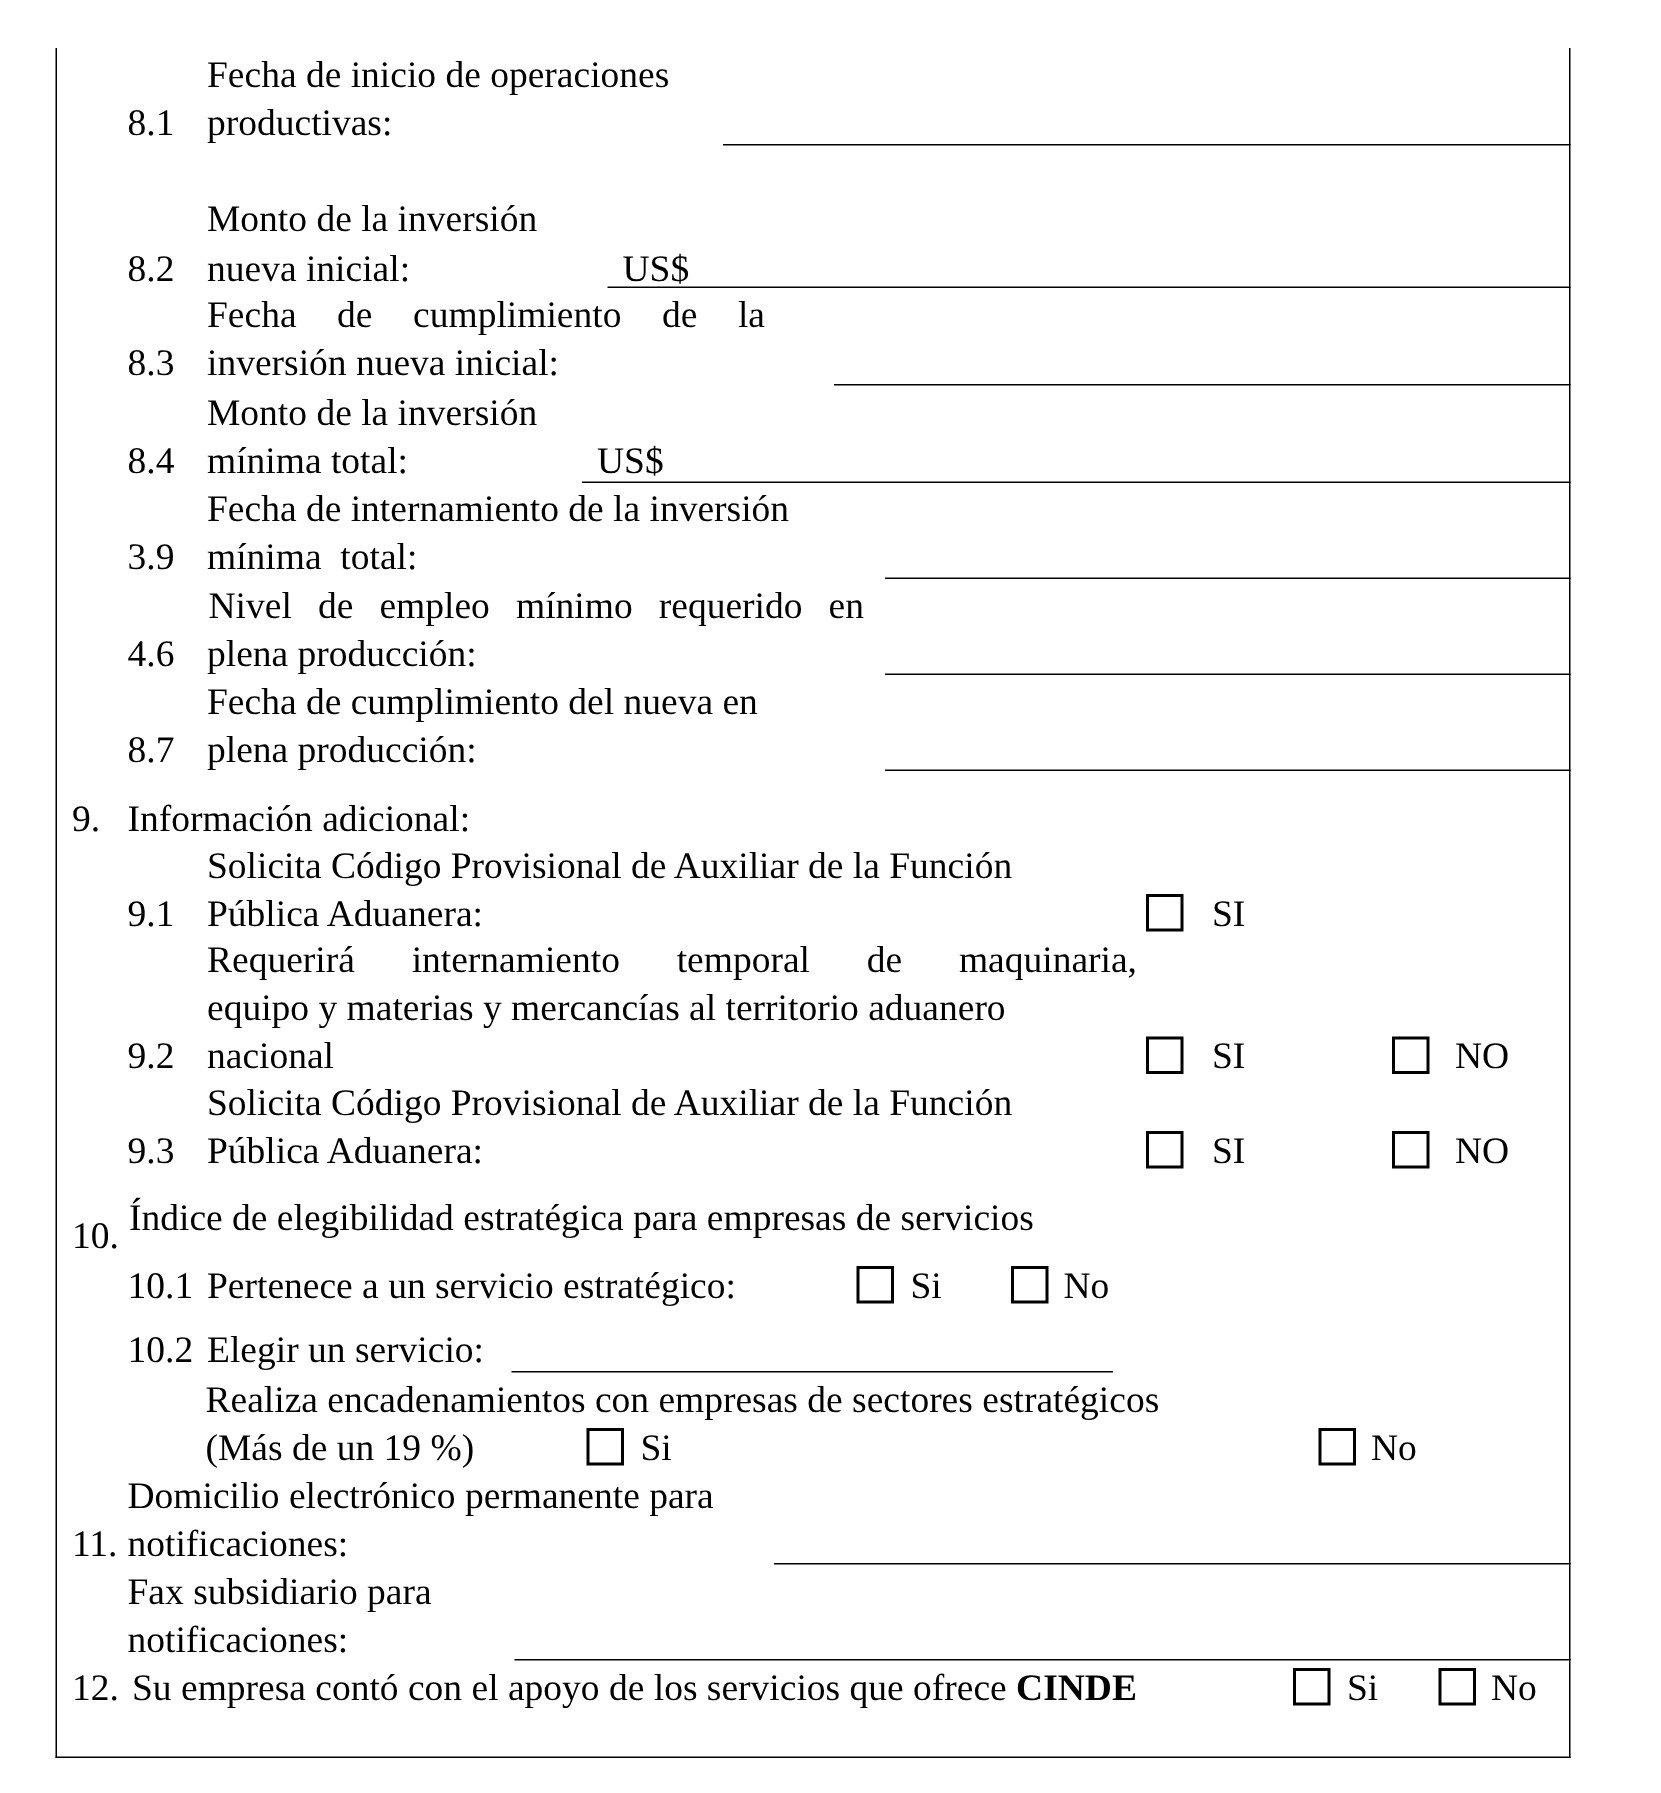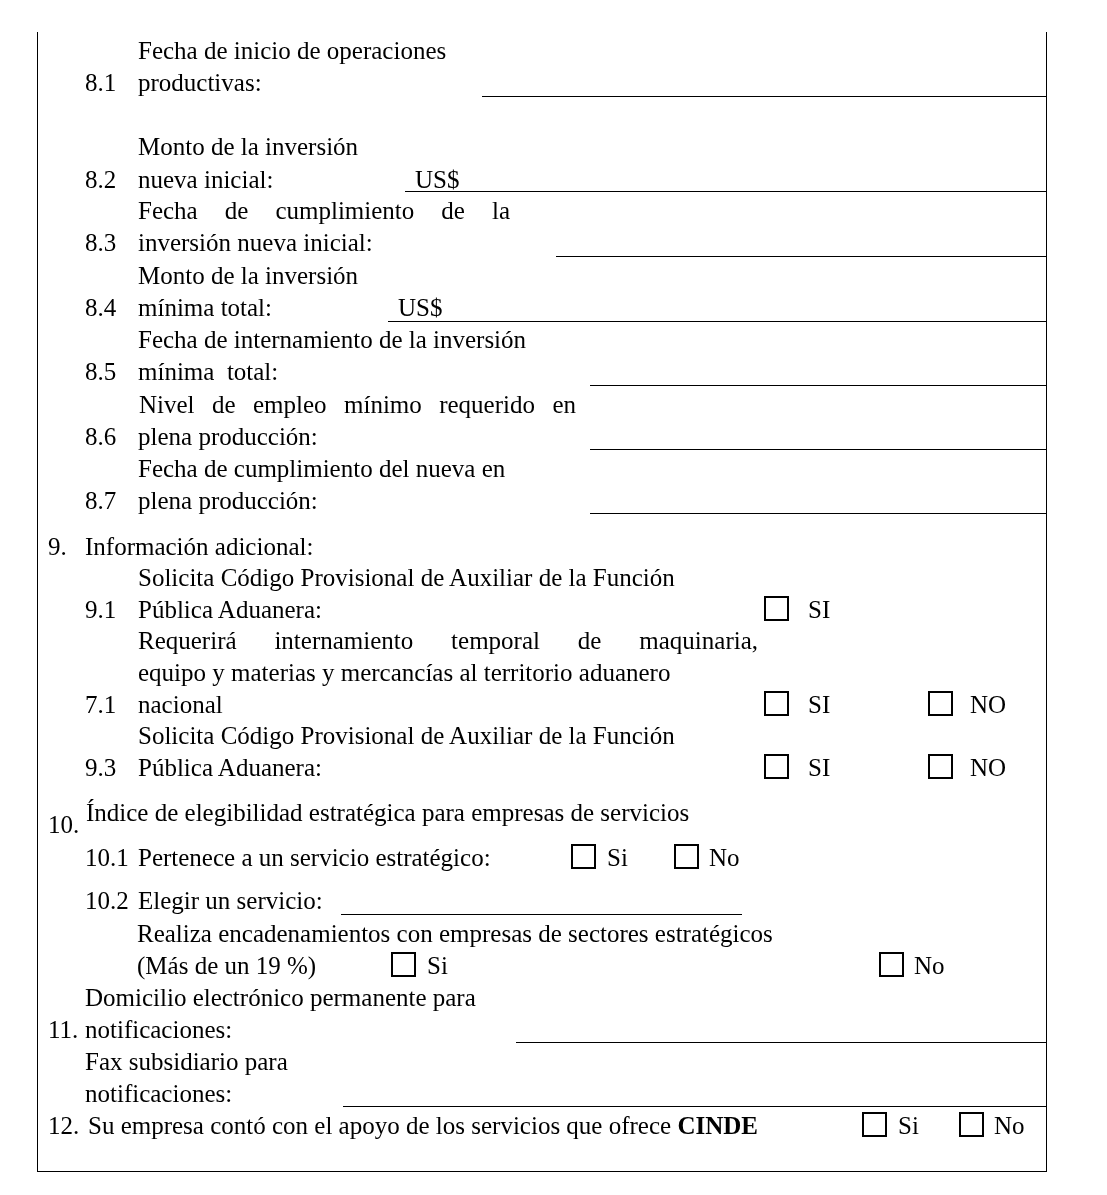--- a/index.html
+++ b/index.html
@@ -46,28 +46,28 @@
 <div>
   <span class="t" style="left:138px;top:263px">Monto de la inversión</span>
   <span class="t" style="left:85px;top:295px">8.4</span>
   <span class="t" style="left:138px;top:295px">mínima total:</span>
   <span class="t" style="left:398px;top:295px">US$</span>
   <div class="ln" style="left:388px;top:321px;width:659px"></div>
 </div>
 
 <div>
   <span class="t" style="left:138px;top:327px">Fecha de internamiento de la inversión</span>
-  <span class="t" style="left:85px;top:359px">8.5</span>
+  <span class="t" style="left:85px;top:359px">3.9</span>
   <span class="t" style="left:138px;top:359px;white-space:pre">mínima  total:</span>
   <div class="ln" style="left:590px;top:385px;width:457px"></div>
 </div>
 
 <div>
   <span class="t" style="left:139px;top:392px;width:437px"><span class="just" style="width:437px">Nivel de empleo mínimo requerido en</span></span>
-  <span class="t" style="left:85px;top:424px">8.6</span>
+  <span class="t" style="left:85px;top:424px">4.6</span>
   <span class="t" style="left:138px;top:424px">plena producción:</span>
   <div class="ln" style="left:590px;top:449px;width:457px"></div>
 </div>
 
 <div>
   <span class="t" style="left:138px;top:456px">Fecha de cumplimiento del nueva en</span>
   <span class="t" style="left:85px;top:488px">8.7</span>
   <span class="t" style="left:138px;top:488px">plena producción:</span>
   <div class="ln" style="left:590px;top:513px;width:457px"></div>
 </div>
@@ -79,21 +79,21 @@
   <span class="t" style="left:138px;top:565px">Solicita Código Provisional de Auxiliar de la Función</span>
   <span class="t" style="left:85px;top:597px">9.1</span>
   <span class="t" style="left:138px;top:597px">Pública Aduanera:</span>
   <div class="cb" style="left:764px;top:596px"></div>
   <span class="t" style="left:808px;top:597px">SI</span>
 </div>
 
 <div>
   <span class="t" style="left:138px;top:628px;width:620px"><span class="just" style="width:620px">Requerirá internamiento temporal de maquinaria,</span></span>
   <span class="t" style="left:138px;top:660px">equipo y materias y mercancías al territorio aduanero</span>
-  <span class="t" style="left:85px;top:692px">7.1</span>
+  <span class="t" style="left:85px;top:692px">9.2</span>
   <span class="t" style="left:138px;top:692px">nacional</span>
   <div class="cb" style="left:764px;top:691px"></div>
   <span class="t" style="left:808px;top:692px">SI</span>
   <div class="cb" style="left:928px;top:691px"></div>
   <span class="t" style="left:970px;top:692px">NO</span>
 </div>
 
 <div>
   <span class="t" style="left:138px;top:723px">Solicita Código Provisional de Auxiliar de la Función</span>
   <span class="t" style="left:85px;top:755px">9.3</span>

